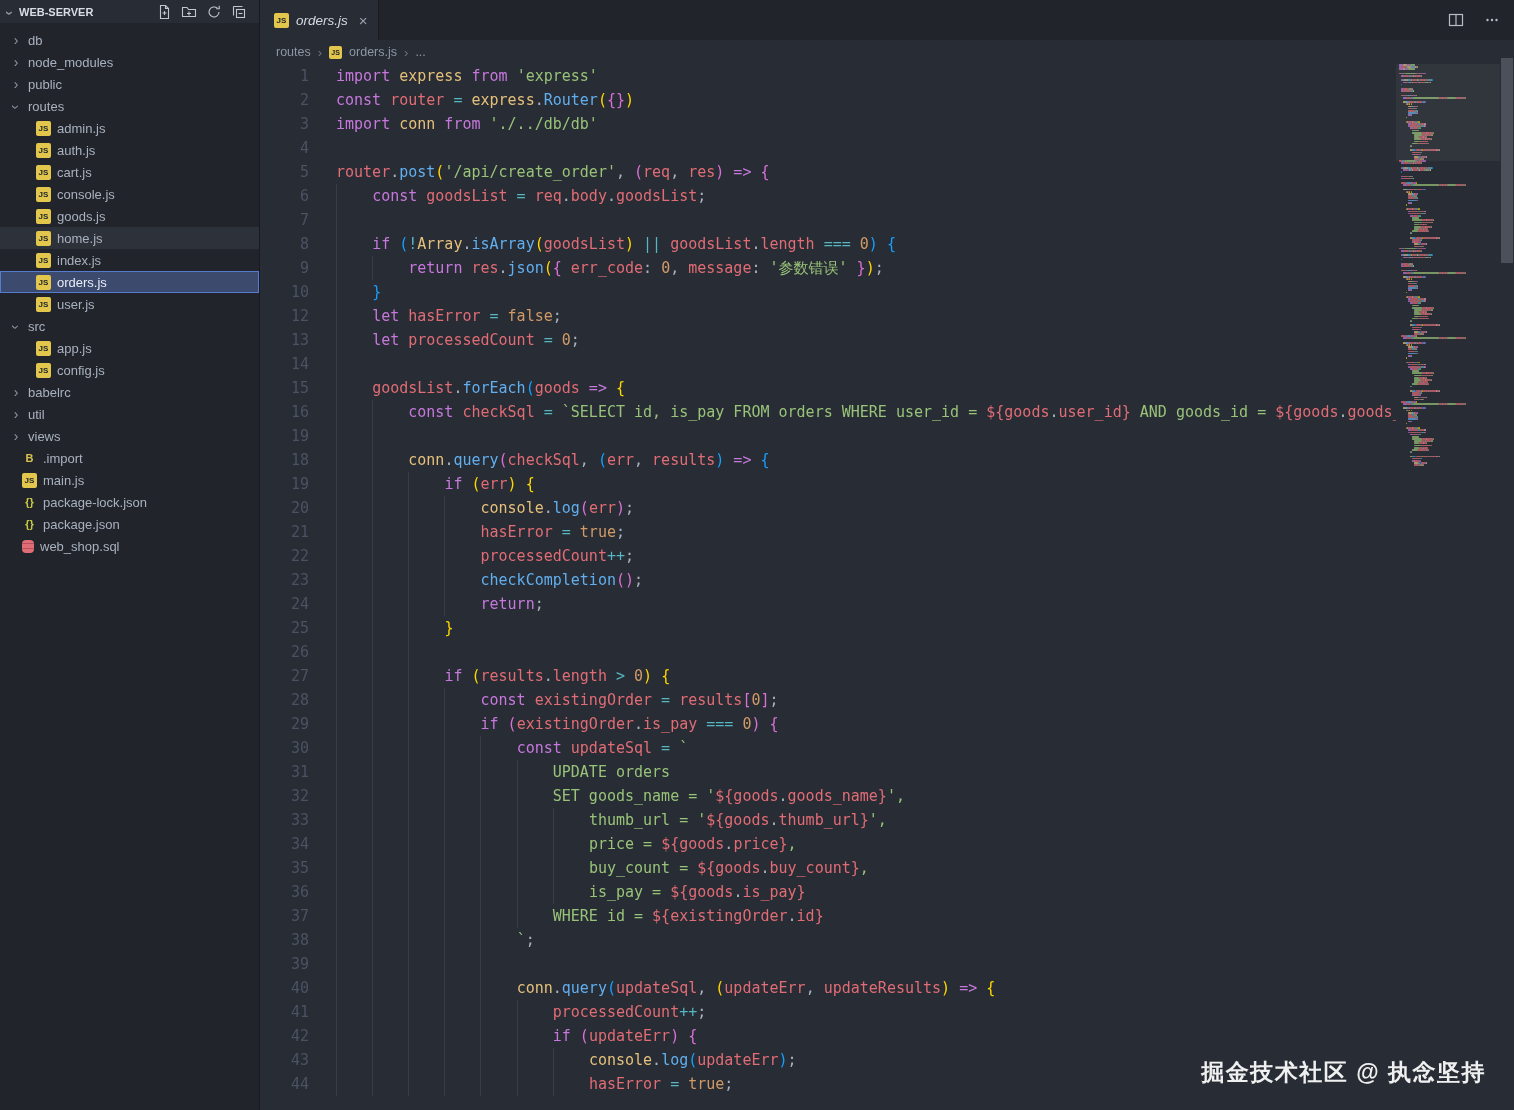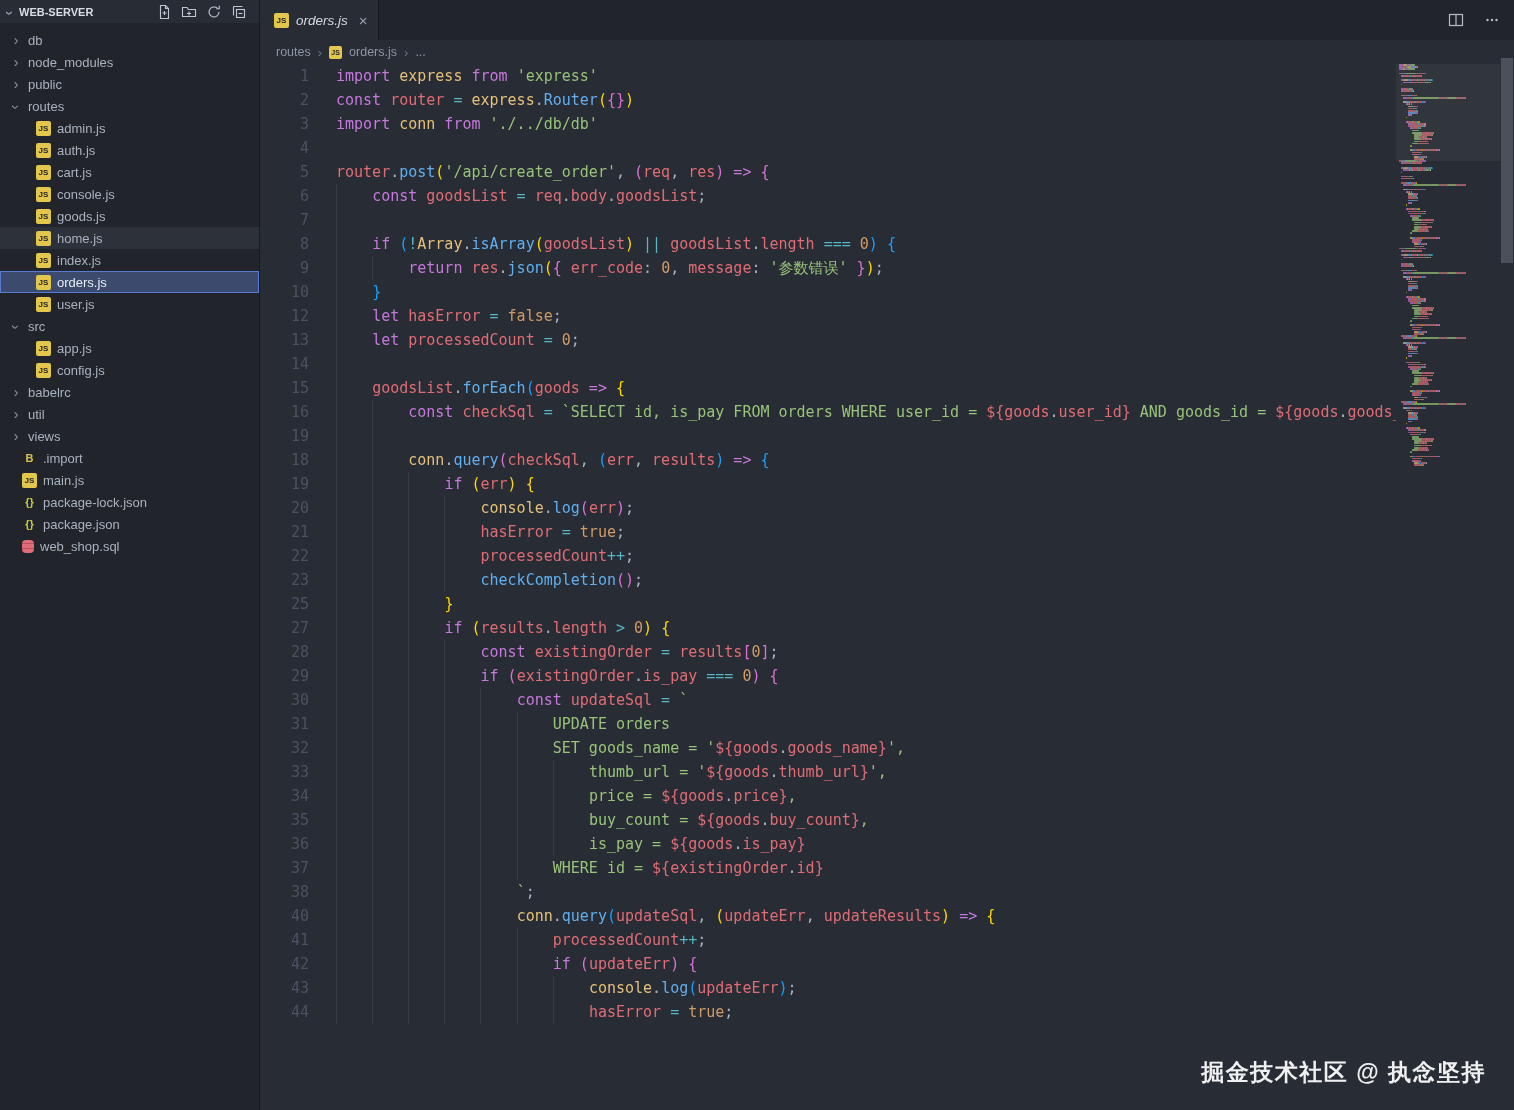--- a/index.html
+++ b/index.html
@@ -254,33 +254,36 @@
           <div class="cline"><span class="lnum">14</span><span class="lbody"><span class="guide" style="left: 0ch;"></span></span></div>
           <div class="cline"><span class="lnum">15</span><span class="lbody"><span class="guide" style="left: 0ch;"></span><span class="d">    </span><span class="r">goodsList</span><span class="d">.</span><span class="b">forEach</span><span class="k3">(</span><span class="r">goods</span><span class="p"> =&gt; </span><span class="k1">{</span></span></div>
           <div class="cline"><span class="lnum">16</span><span class="lbody"><span class="guide" style="left: 0ch;"></span><span class="guide" style="left: 4ch;"></span><span class="d">        </span><span class="p">const </span><span class="r">checkSql</span><span class="c"> = </span><span class="g">`SELECT id, is_pay FROM orders WHERE user_id = </span><span class="r">${goods</span><span class="d">.</span><span class="r">user_id}</span><span class="g"> AND goods_id = </span><span class="r">${goods</span><span class="d">.</span><span class="r">goods_id}</span></span></div>
           <div class="cline"><span class="lnum">19</span><span class="lbody"><span class="guide" style="left: 0ch;"></span><span class="guide" style="left: 4ch;"></span></span></div>
           <div class="cline"><span class="lnum">18</span><span class="lbody"><span class="guide" style="left: 0ch;"></span><span class="guide" style="left: 4ch;"></span><span class="d">        </span><span class="y">conn</span><span class="d">.</span><span class="b">query</span><span class="k2">(</span><span class="r">checkSql</span><span class="d">, </span><span class="k3">(</span><span class="r">err</span><span class="d">, </span><span class="r">results</span><span class="k3">)</span><span class="p"> =&gt; </span><span class="k3">{</span></span></div>
           <div class="cline"><span class="lnum">19</span><span class="lbody"><span class="guide" style="left: 0ch;"></span><span class="guide" style="left: 4ch;"></span><span class="guide" style="left: 8ch;"></span><span class="d">            </span><span class="p">if </span><span class="k1">(</span><span class="r">err</span><span class="k1">)</span><span class="d"> </span><span class="k1">{</span></span></div>
           <div class="cline"><span class="lnum">20</span><span class="lbody"><span class="guide" style="left: 0ch;"></span><span class="guide" style="left: 4ch;"></span><span class="guide" style="left: 8ch;"></span><span class="guide" style="left: 12ch;"></span><span class="d">                </span><span class="y">console</span><span class="d">.</span><span class="b">log</span><span class="k2">(</span><span class="r">err</span><span class="k2">)</span><span class="d">;</span></span></div>
           <div class="cline"><span class="lnum">21</span><span class="lbody"><span class="guide" style="left: 0ch;"></span><span class="guide" style="left: 4ch;"></span><span class="guide" style="left: 8ch;"></span><span class="guide" style="left: 12ch;"></span><span class="d">                </span><span class="r">hasError</span><span class="c"> = </span><span class="o">true</span><span class="d">;</span></span></div>
           <div class="cline"><span class="lnum">22</span><span class="lbody"><span class="guide" style="left: 0ch;"></span><span class="guide" style="left: 4ch;"></span><span class="guide" style="left: 8ch;"></span><span class="guide" style="left: 12ch;"></span><span class="d">                </span><span class="r">processedCount</span><span class="c">++</span><span class="d">;</span></span></div>
           <div class="cline"><span class="lnum">23</span><span class="lbody"><span class="guide" style="left: 0ch;"></span><span class="guide" style="left: 4ch;"></span><span class="guide" style="left: 8ch;"></span><span class="guide" style="left: 12ch;"></span><span class="d">                </span><span class="b">checkCompletion</span><span class="k2">()</span><span class="d">;</span></span></div>
+          <div class="cline"><span class="lnum">24</span><span class="lbody"><span class="guide" style="left: 0ch;"></span><span class="guide" style="left: 4ch;"></span><span class="guide" style="left: 8ch;"></span><span class="guide" style="left: 12ch;"></span><span class="d">                </span><span class="p">return</span><span class="d">;</span></span></div>
           <div class="cline"><span class="lnum">25</span><span class="lbody"><span class="guide" style="left: 0ch;"></span><span class="guide" style="left: 4ch;"></span><span class="guide" style="left: 8ch;"></span><span class="d">            </span><span class="k1">}</span></span></div>
+          <div class="cline"><span class="lnum">26</span><span class="lbody"><span class="guide" style="left: 0ch;"></span><span class="guide" style="left: 4ch;"></span><span class="guide" style="left: 8ch;"></span></span></div>
           <div class="cline"><span class="lnum">27</span><span class="lbody"><span class="guide" style="left: 0ch;"></span><span class="guide" style="left: 4ch;"></span><span class="guide" style="left: 8ch;"></span><span class="d">            </span><span class="p">if </span><span class="k1">(</span><span class="r">results</span><span class="d">.</span><span class="r">length</span><span class="c"> &gt; </span><span class="o">0</span><span class="k1">)</span><span class="d"> </span><span class="k1">{</span></span></div>
           <div class="cline"><span class="lnum">28</span><span class="lbody"><span class="guide" style="left: 0ch;"></span><span class="guide" style="left: 4ch;"></span><span class="guide" style="left: 8ch;"></span><span class="guide" style="left: 12ch;"></span><span class="d">                </span><span class="p">const </span><span class="r">existingOrder</span><span class="c"> = </span><span class="r">results</span><span class="k2">[</span><span class="o">0</span><span class="k2">]</span><span class="d">;</span></span></div>
           <div class="cline"><span class="lnum">29</span><span class="lbody"><span class="guide" style="left: 0ch;"></span><span class="guide" style="left: 4ch;"></span><span class="guide" style="left: 8ch;"></span><span class="guide" style="left: 12ch;"></span><span class="d">                </span><span class="p">if </span><span class="k2">(</span><span class="r">existingOrder</span><span class="d">.</span><span class="r">is_pay</span><span class="c"> === </span><span class="o">0</span><span class="k2">)</span><span class="d"> </span><span class="k2">{</span></span></div>
           <div class="cline"><span class="lnum">30</span><span class="lbody"><span class="guide" style="left: 0ch;"></span><span class="guide" style="left: 4ch;"></span><span class="guide" style="left: 8ch;"></span><span class="guide" style="left: 12ch;"></span><span class="guide" style="left: 16ch;"></span><span class="d">                    </span><span class="p">const </span><span class="r">updateSql</span><span class="c"> = </span><span class="g">`</span></span></div>
           <div class="cline"><span class="lnum">31</span><span class="lbody"><span class="guide" style="left: 0ch;"></span><span class="guide" style="left: 4ch;"></span><span class="guide" style="left: 8ch;"></span><span class="guide" style="left: 12ch;"></span><span class="guide" style="left: 16ch;"></span><span class="guide" style="left: 20ch;"></span><span class="d">                        </span><span class="g">UPDATE orders</span></span></div>
           <div class="cline"><span class="lnum">32</span><span class="lbody"><span class="guide" style="left: 0ch;"></span><span class="guide" style="left: 4ch;"></span><span class="guide" style="left: 8ch;"></span><span class="guide" style="left: 12ch;"></span><span class="guide" style="left: 16ch;"></span><span class="guide" style="left: 20ch;"></span><span class="d">                        </span><span class="g">SET goods_name = '</span><span class="r">${goods</span><span class="d">.</span><span class="r">goods_name}</span><span class="g">',</span></span></div>
           <div class="cline"><span class="lnum">33</span><span class="lbody"><span class="guide" style="left: 0ch;"></span><span class="guide" style="left: 4ch;"></span><span class="guide" style="left: 8ch;"></span><span class="guide" style="left: 12ch;"></span><span class="guide" style="left: 16ch;"></span><span class="guide" style="left: 20ch;"></span><span class="guide" style="left: 24ch;"></span><span class="d">                            </span><span class="g">thumb_url = '</span><span class="r">${goods</span><span class="d">.</span><span class="r">thumb_url}</span><span class="g">',</span></span></div>
           <div class="cline"><span class="lnum">34</span><span class="lbody"><span class="guide" style="left: 0ch;"></span><span class="guide" style="left: 4ch;"></span><span class="guide" style="left: 8ch;"></span><span class="guide" style="left: 12ch;"></span><span class="guide" style="left: 16ch;"></span><span class="guide" style="left: 20ch;"></span><span class="guide" style="left: 24ch;"></span><span class="d">                            </span><span class="g">price = </span><span class="r">${goods</span><span class="d">.</span><span class="r">price}</span><span class="g">,</span></span></div>
           <div class="cline"><span class="lnum">35</span><span class="lbody"><span class="guide" style="left: 0ch;"></span><span class="guide" style="left: 4ch;"></span><span class="guide" style="left: 8ch;"></span><span class="guide" style="left: 12ch;"></span><span class="guide" style="left: 16ch;"></span><span class="guide" style="left: 20ch;"></span><span class="guide" style="left: 24ch;"></span><span class="d">                            </span><span class="g">buy_count = </span><span class="r">${goods</span><span class="d">.</span><span class="r">buy_count}</span><span class="g">,</span></span></div>
           <div class="cline"><span class="lnum">36</span><span class="lbody"><span class="guide" style="left: 0ch;"></span><span class="guide" style="left: 4ch;"></span><span class="guide" style="left: 8ch;"></span><span class="guide" style="left: 12ch;"></span><span class="guide" style="left: 16ch;"></span><span class="guide" style="left: 20ch;"></span><span class="guide" style="left: 24ch;"></span><span class="d">                            </span><span class="g">is_pay = </span><span class="r">${goods</span><span class="d">.</span><span class="r">is_pay}</span></span></div>
           <div class="cline"><span class="lnum">37</span><span class="lbody"><span class="guide" style="left: 0ch;"></span><span class="guide" style="left: 4ch;"></span><span class="guide" style="left: 8ch;"></span><span class="guide" style="left: 12ch;"></span><span class="guide" style="left: 16ch;"></span><span class="guide" style="left: 20ch;"></span><span class="d">                        </span><span class="g">WHERE id = </span><span class="r">${existingOrder</span><span class="d">.</span><span class="r">id}</span></span></div>
           <div class="cline"><span class="lnum">38</span><span class="lbody"><span class="guide" style="left: 0ch;"></span><span class="guide" style="left: 4ch;"></span><span class="guide" style="left: 8ch;"></span><span class="guide" style="left: 12ch;"></span><span class="guide" style="left: 16ch;"></span><span class="d">                    </span><span class="g">`</span><span class="d">;</span></span></div>
+          <div class="cline"><span class="lnum">39</span><span class="lbody"><span class="guide" style="left: 0ch;"></span><span class="guide" style="left: 4ch;"></span><span class="guide" style="left: 8ch;"></span><span class="guide" style="left: 12ch;"></span><span class="guide" style="left: 16ch;"></span></span></div>
           <div class="cline"><span class="lnum">40</span><span class="lbody"><span class="guide" style="left: 0ch;"></span><span class="guide" style="left: 4ch;"></span><span class="guide" style="left: 8ch;"></span><span class="guide" style="left: 12ch;"></span><span class="guide" style="left: 16ch;"></span><span class="d">                    </span><span class="y">conn</span><span class="d">.</span><span class="b">query</span><span class="k3">(</span><span class="r">updateSql</span><span class="d">, </span><span class="k1">(</span><span class="r">updateErr</span><span class="d">, </span><span class="r">updateResults</span><span class="k1">)</span><span class="p"> =&gt; </span><span class="k1">{</span></span></div>
           <div class="cline"><span class="lnum">41</span><span class="lbody"><span class="guide" style="left: 0ch;"></span><span class="guide" style="left: 4ch;"></span><span class="guide" style="left: 8ch;"></span><span class="guide" style="left: 12ch;"></span><span class="guide" style="left: 16ch;"></span><span class="guide" style="left: 20ch;"></span><span class="d">                        </span><span class="r">processedCount</span><span class="c">++</span><span class="d">;</span></span></div>
           <div class="cline"><span class="lnum">42</span><span class="lbody"><span class="guide" style="left: 0ch;"></span><span class="guide" style="left: 4ch;"></span><span class="guide" style="left: 8ch;"></span><span class="guide" style="left: 12ch;"></span><span class="guide" style="left: 16ch;"></span><span class="guide" style="left: 20ch;"></span><span class="d">                        </span><span class="p">if </span><span class="k2">(</span><span class="r">updateErr</span><span class="k2">)</span><span class="d"> </span><span class="k2">{</span></span></div>
           <div class="cline"><span class="lnum">43</span><span class="lbody"><span class="guide" style="left: 0ch;"></span><span class="guide" style="left: 4ch;"></span><span class="guide" style="left: 8ch;"></span><span class="guide" style="left: 12ch;"></span><span class="guide" style="left: 16ch;"></span><span class="guide" style="left: 20ch;"></span><span class="guide" style="left: 24ch;"></span><span class="d">                            </span><span class="y">console</span><span class="d">.</span><span class="b">log</span><span class="k3">(</span><span class="r">updateErr</span><span class="k3">)</span><span class="d">;</span></span></div>
           <div class="cline"><span class="lnum">44</span><span class="lbody"><span class="guide" style="left: 0ch;"></span><span class="guide" style="left: 4ch;"></span><span class="guide" style="left: 8ch;"></span><span class="guide" style="left: 12ch;"></span><span class="guide" style="left: 16ch;"></span><span class="guide" style="left: 20ch;"></span><span class="guide" style="left: 24ch;"></span><span class="d">                            </span><span class="r">hasError</span><span class="c"> = </span><span class="o">true</span><span class="d">;</span></span></div>
         </div>
       <div class="minimap">
         <div>
             <div class="mrow"><span class="mseg p" style="width: 3.85px;"></span><span class="mseg y" style="width: 3.85px;"></span><span class="mseg p" style="width: 3.3px;"></span><span class="mseg g" style="width: 4.95px;"></span></div>
             <div class="mrow"><span class="mseg p" style="width: 3.3px;"></span><span class="mseg r" style="width: 3.3px;"></span><span class="mseg c" style="width: 1.65px;"></span><span class="mseg y" style="width: 3.85px;"></span><span class="mseg d" style="width: 0.55px;"></span><span class="mseg b" style="width: 3.3px;"></span><span class="mseg k1" style="width: 0.55px;"></span><span class="mseg k2" style="width: 1.1px;"></span><span class="mseg k1" style="width: 0.55px;"></span></div>

